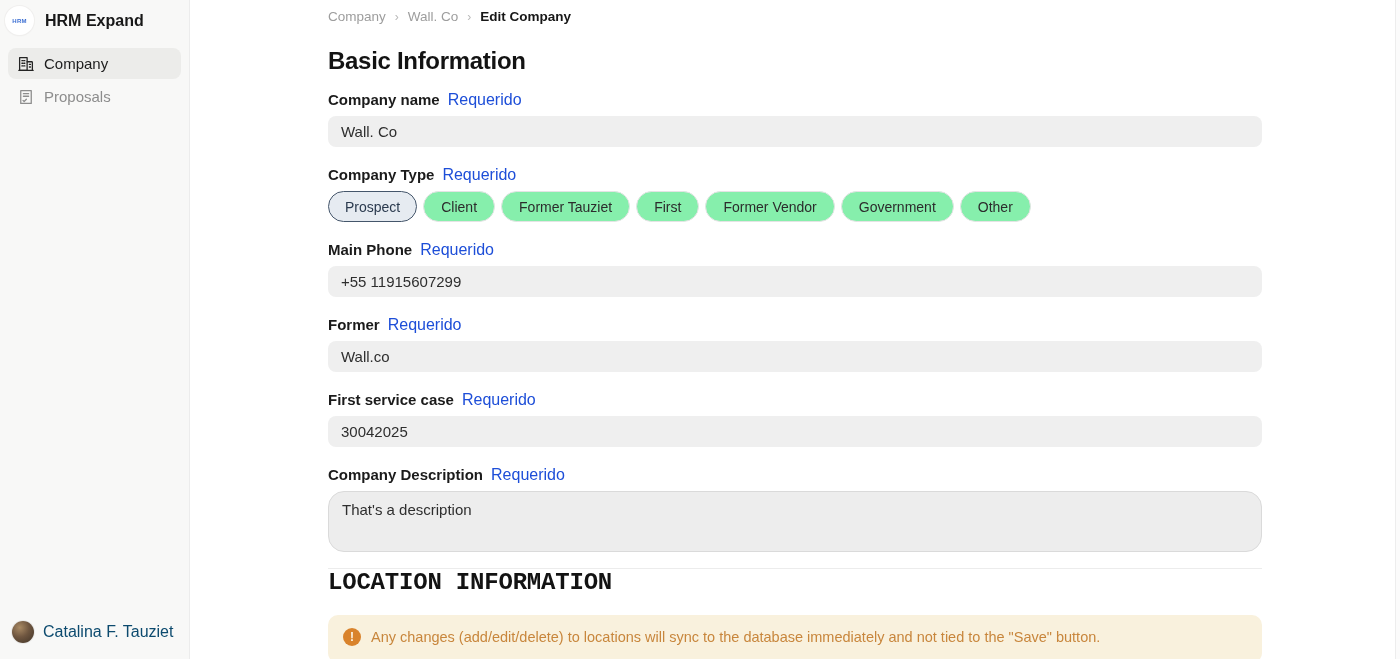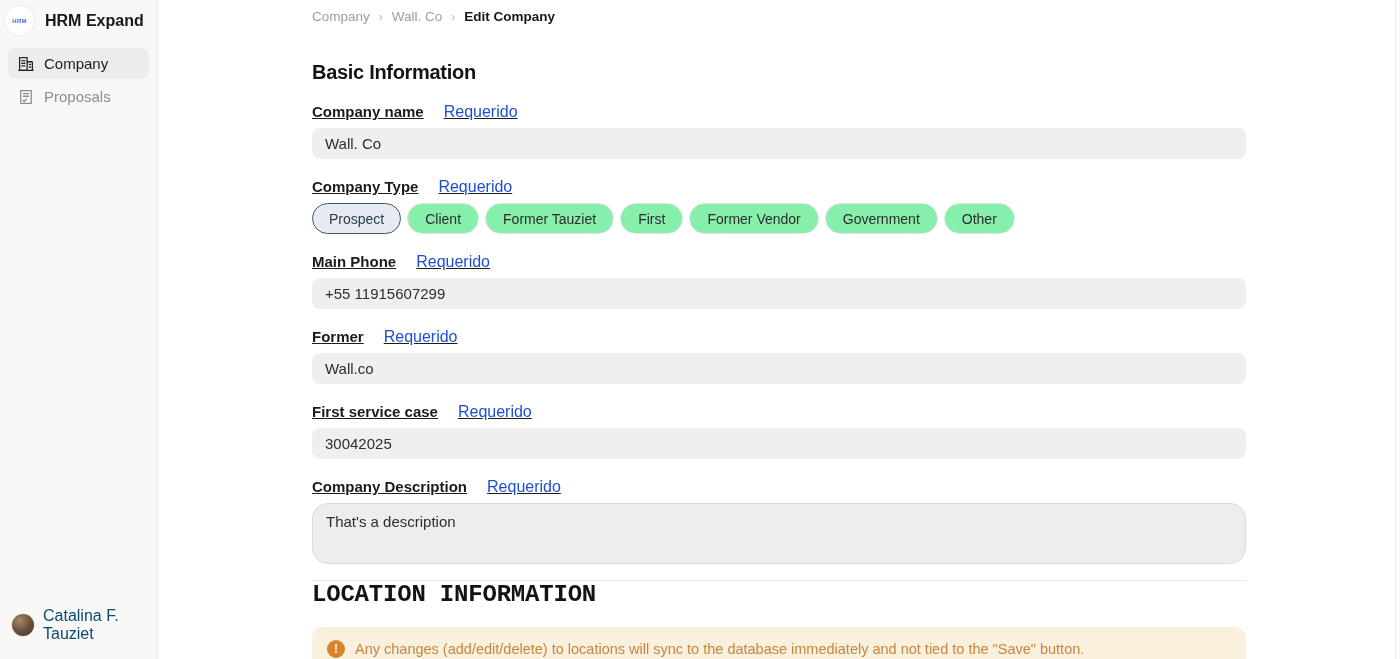--- a/index.html
+++ b/index.html
@@ -6,21 +6,21 @@
   html,body { width:1400px; height:659px; overflow:hidden; }
   body {
     font-family:"Liberation Sans", sans-serif;
     display:flex;
     background:#ffffff;
     color:#1c1c1c;
   }
 
   
   .sidebar {
-    width:158px; flex:none;
+    width:190px; flex:none;
     background:#f8f8f7;
     border-right:1px solid #ececec;
     display:flex; flex-direction:column;
   }
   .logo-row { display:flex; align-items:center; gap:11px; padding:6px 8px 6px 5px; }
   .logo-circle {
     width:29px; height:29px; border-radius:50%;
     background:#ffffff; box-shadow:0 0 0 1px #f0efee, 0 1px 2px rgba(0,0,0,.04);
     display:flex; align-items:center; justify-content:center;
     font-size:6px; font-weight:700; color:#3c6fd3; letter-spacing:.2px;
@@ -53,27 +53,27 @@
   .content { width:934px; margin:0 auto; }
 
   .breadcrumb {
     padding-top:9px; display:flex; align-items:center; gap:9px;
     font-size:13.5px; color:#9d9d9d;
   }
   .crumb-sep { color:#b9b9b9; font-size:12px; }
   .crumb-current { color:#171717; font-weight:700; }
 
   h1.section-title {
-    margin-top:33px; font-size:20px; line-height:31px;
+    margin-top:21px; font-size:24px; line-height:31px;
     font-weight:700; color:#131313; letter-spacing:-.3px;
   }
 
   .group { margin-top:19px; }
   .group.first { margin-top:15px; }
-  .label-row { display:flex; align-items:flex-start; gap:20px; margin-bottom:7px; line-height:18px;text-decoration:underline; }
+  .label-row { display:flex; align-items:flex-start; gap:8px; margin-bottom:7px; line-height:18px; }
   .field-label { font-size:15px; font-weight:700; color:#1b1b1b; }
   .req-tag { font-size:16px; color:#1d4ed8; }
 
   .text-input {
     display:block; width:100%; height:31px;
     background:#efefef; border:none; border-radius:8px;
     padding:0 13px; font-size:15px; color:#2e2e2e;
     font-family:"Liberation Sans", sans-serif; outline:none;
   }
 

